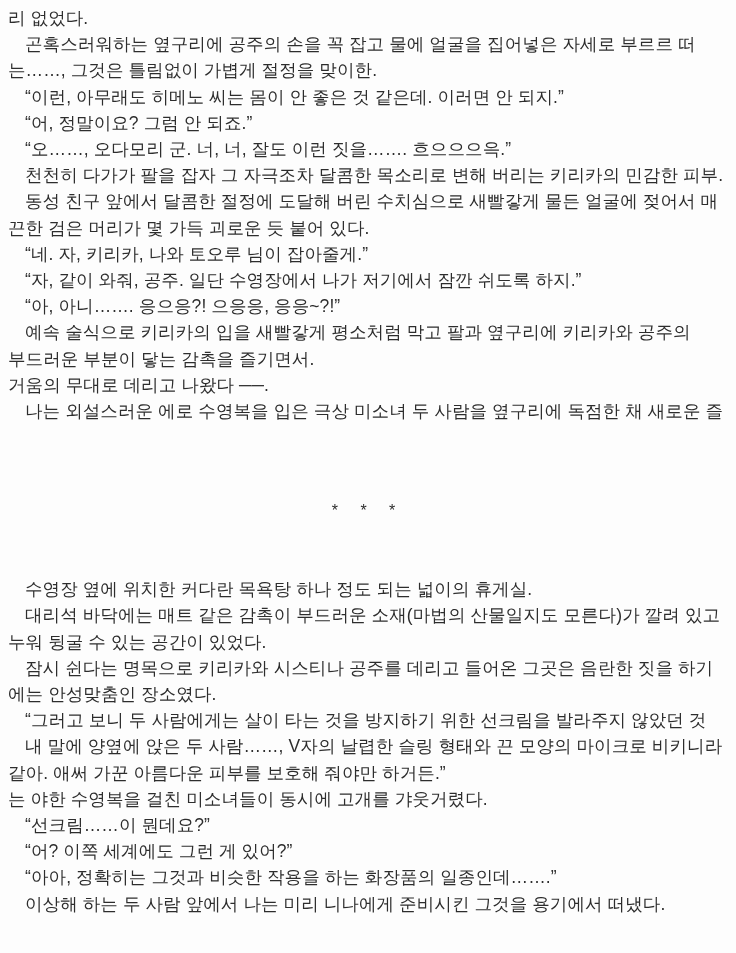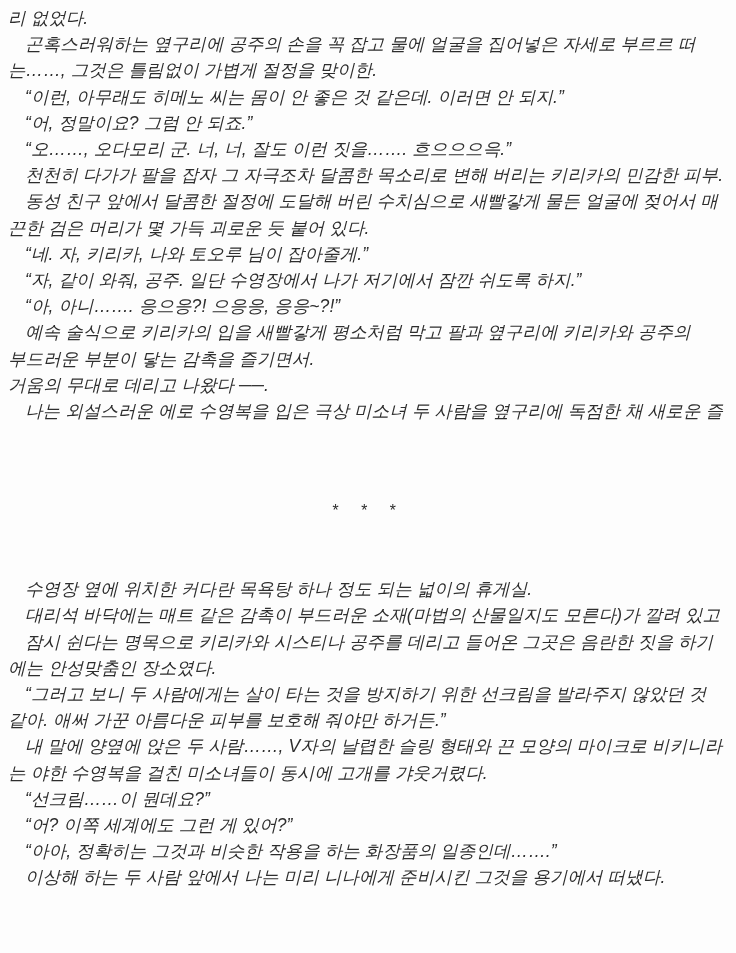--- a/index.html
+++ b/index.html
@@ -9,21 +9,20 @@
     background: #fdfdfd;
     color: #2d2d2d;
     font-family: "Liberation Sans", "DejaVu Sans", sans-serif;
     overflow: hidden;
   }
   .page {
     box-sizing: border-box;
     width: 736px;
     height: 953px;
     padding: 5px 8px 0 8px;
-    font-style: italic;
   }
   .line {
     font-size: 17.5px;
     line-height: 26.2px;
     letter-spacing: 0.1px;
     white-space: nowrap;
     overflow: hidden;
   }
   .ind { padding-left: 17px; }
   .divider {
@@ -58,25 +57,26 @@
     <div class="line">부드러운 부분이 닿는 감촉을 즐기면서.</div>
     <div class="line">거움의 무대로 데리고 나왔다 ──.</div>
     <div class="line ind">나는 외설스러운 에로 수영복을 입은 극상 미소녀 두 사람을 옆구리에 독점한 채 새로운 즐</div>
   </div>
 
   <div class="divider">* * *</div>
 
   <div>
     <div class="line ind">수영장 옆에 위치한 커다란 목욕탕 하나 정도 되는 넓이의 휴게실.</div>
     <div class="line ind">대리석 바닥에는 매트 같은 감촉이 부드러운 소재(마법의 산물일지도 모른다)가 깔려 있고</div>
+    <div class="line">누워 뒹굴 수 있는 공간이 있었다.</div>
     <div class="line ind">잠시 쉰다는 명목으로 키리카와 시스티나 공주를 데리고 들어온 그곳은 음란한 짓을 하기</div>
     <div class="line">에는 안성맞춤인 장소였다.</div>
     <div class="line ind">“그러고 보니 두 사람에게는 살이 타는 것을 방지하기 위한 선크림을 발라주지 않았던 것</div>
+    <div class="line ind">내 말에 양옆에 앉은 두 사람……, V자의 날렵한 슬링 형태와 끈 모양의 마이크로 비키니라</div>
     <div class="line">같아. 애써 가꾼 아름다운 피부를 보호해 줘야만 하거든.”</div>
-    <div class="line ind">내 말에 양옆에 앉은 두 사람……, V자의 날렵한 슬링 형태와 끈 모양의 마이크로 비키니라</div>
     <div class="line">는 야한 수영복을 걸친 미소녀들이 동시에 고개를 갸웃거렸다.</div>
     <div class="line ind">“선크림……이 뭔데요?”</div>
     <div class="line ind">“어? 이쪽 세계에도 그런 게 있어?”</div>
     <div class="line ind">“아아, 정확히는 그것과 비슷한 작용을 하는 화장품의 일종인데…….”</div>
     <div class="line ind">이상해 하는 두 사람 앞에서 나는 미리 니나에게 준비시킨 그것을 용기에서 떠냈다.</div>
   </div>
 
 </div>
 
 </body></html>

